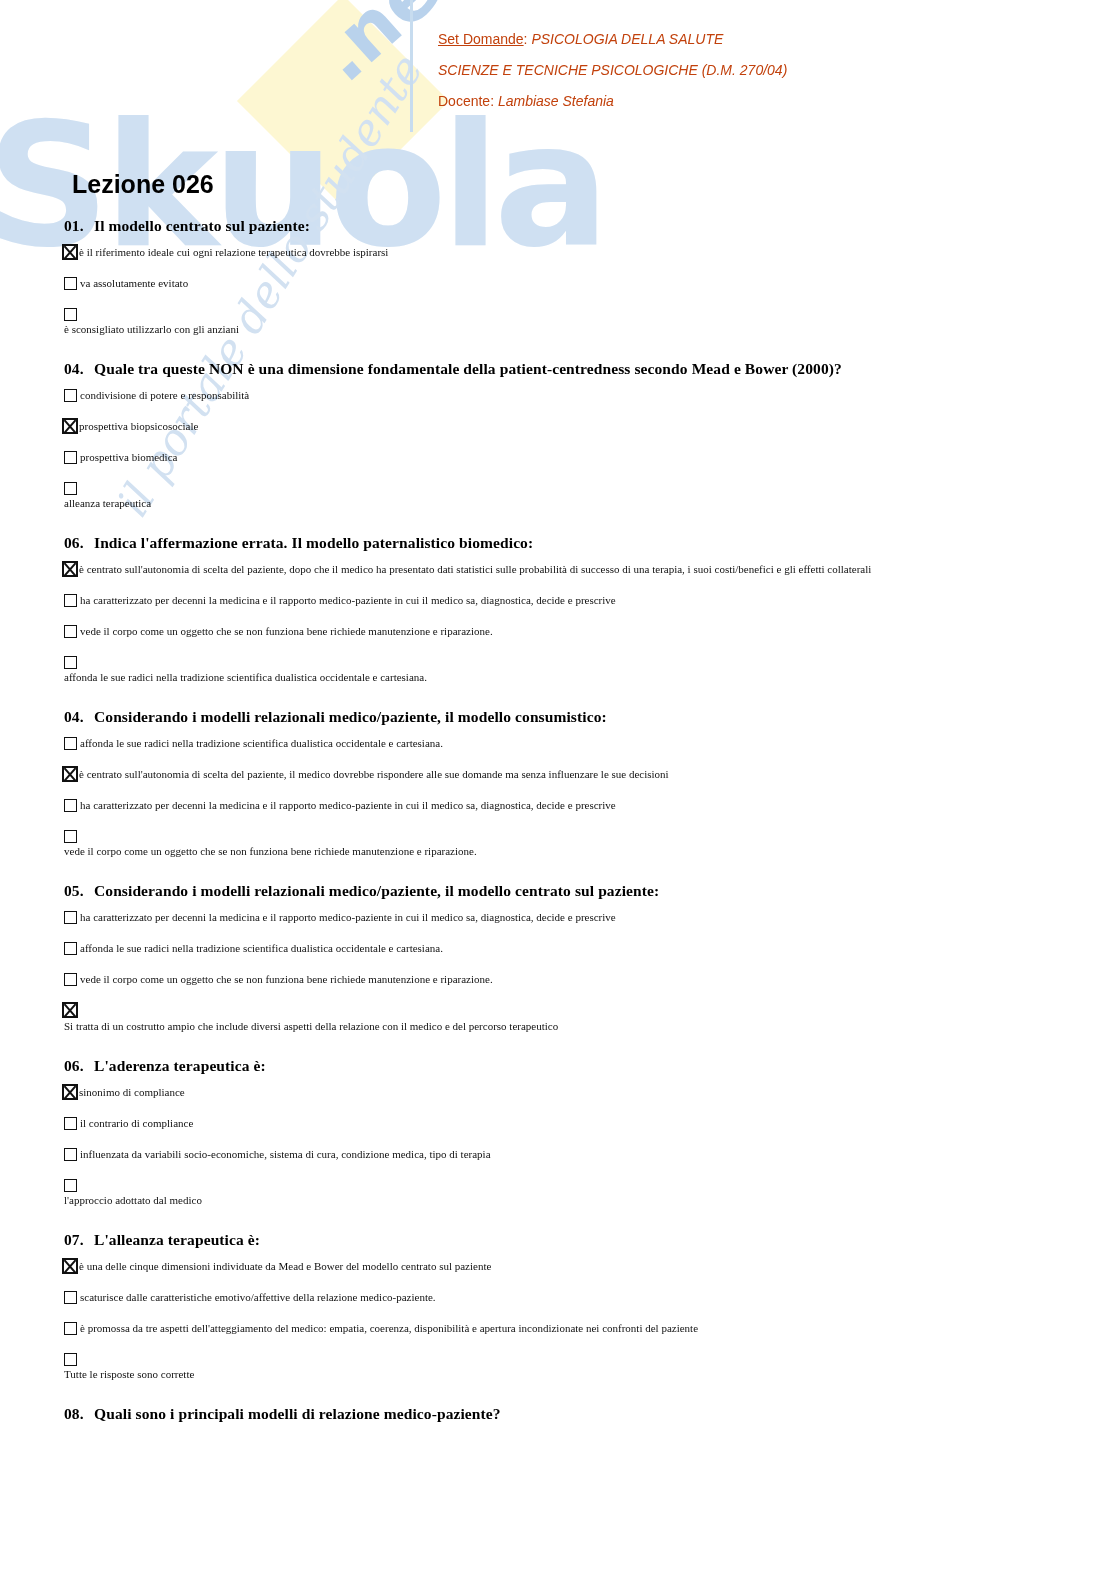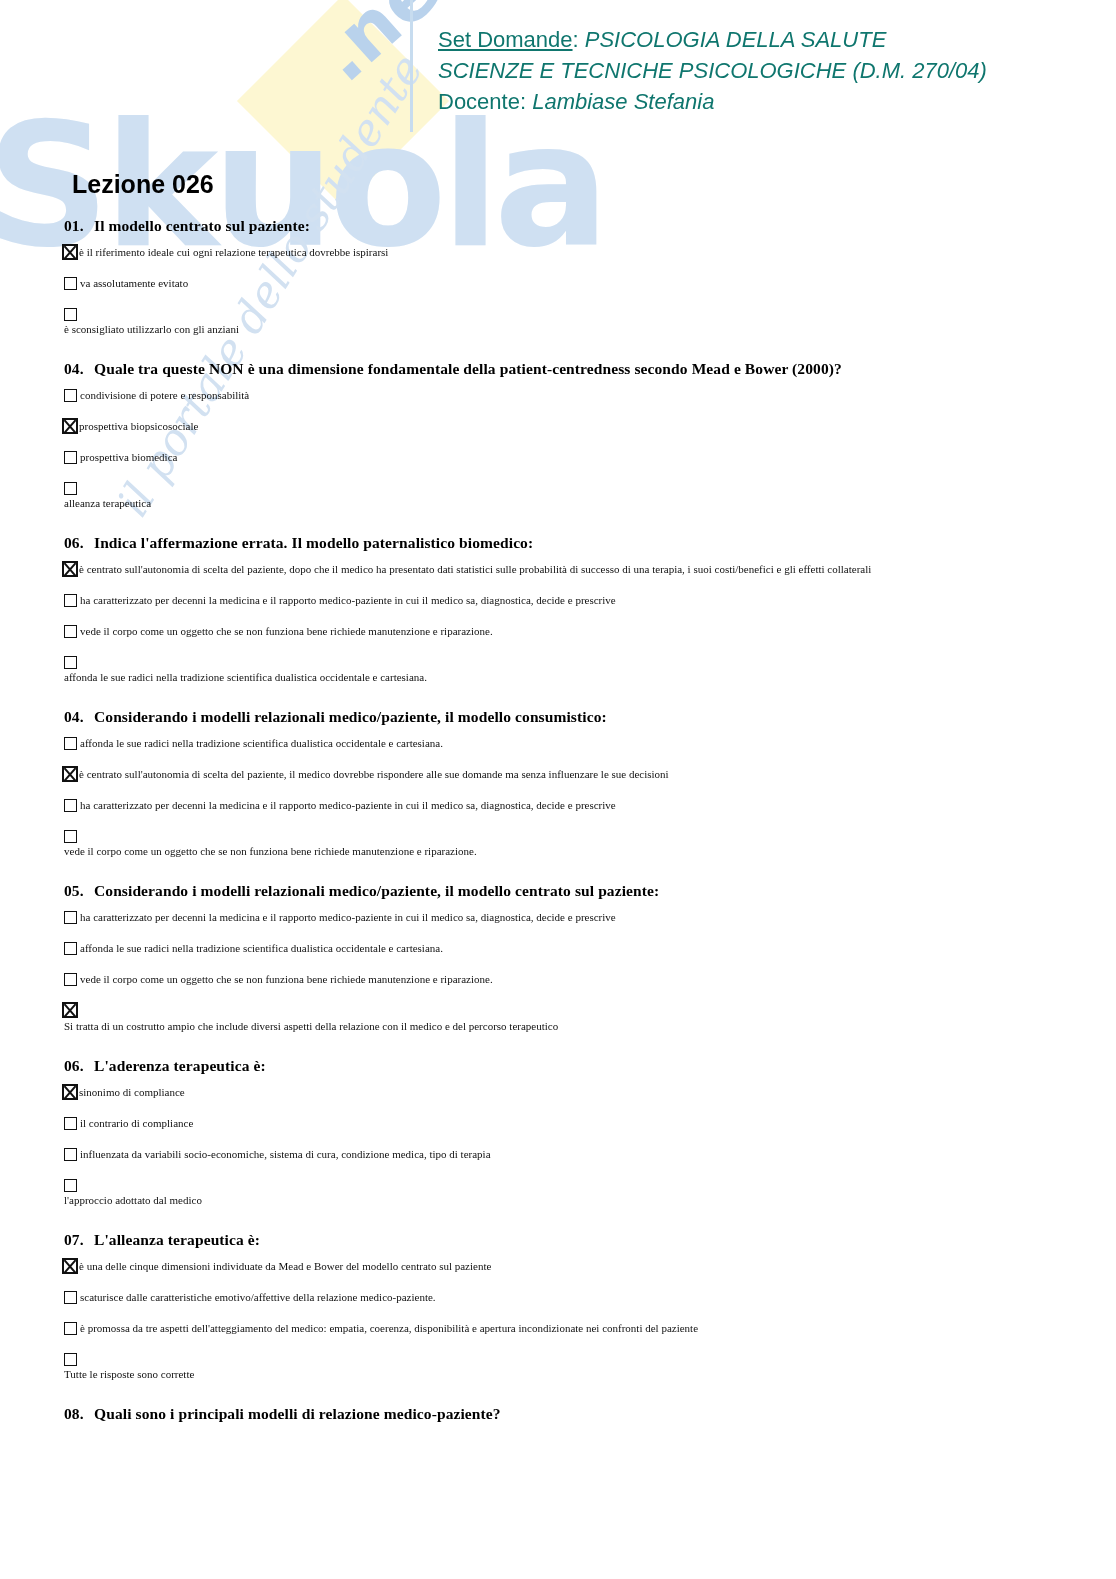--- a/index.html
+++ b/index.html
@@ -83,23 +83,23 @@
     background: #c7dcef;
   }
 
   
   .header {
     position: absolute;
     left: 438px;
     top: 24px;
     z-index: 3;
     font-family: "Liberation Sans", sans-serif;
-    font-size: 22px;
+    font-size: 14px;
     line-height: 31px;
-    color: #0f766e;
+    color: #c2410c;
     white-space: nowrap;
   }
   .header .lbl { text-decoration: underline; }
   .header .ital { font-style: italic; }
 
   
   .content {
     position: absolute;
     left: 64px;
     top: 170px;

